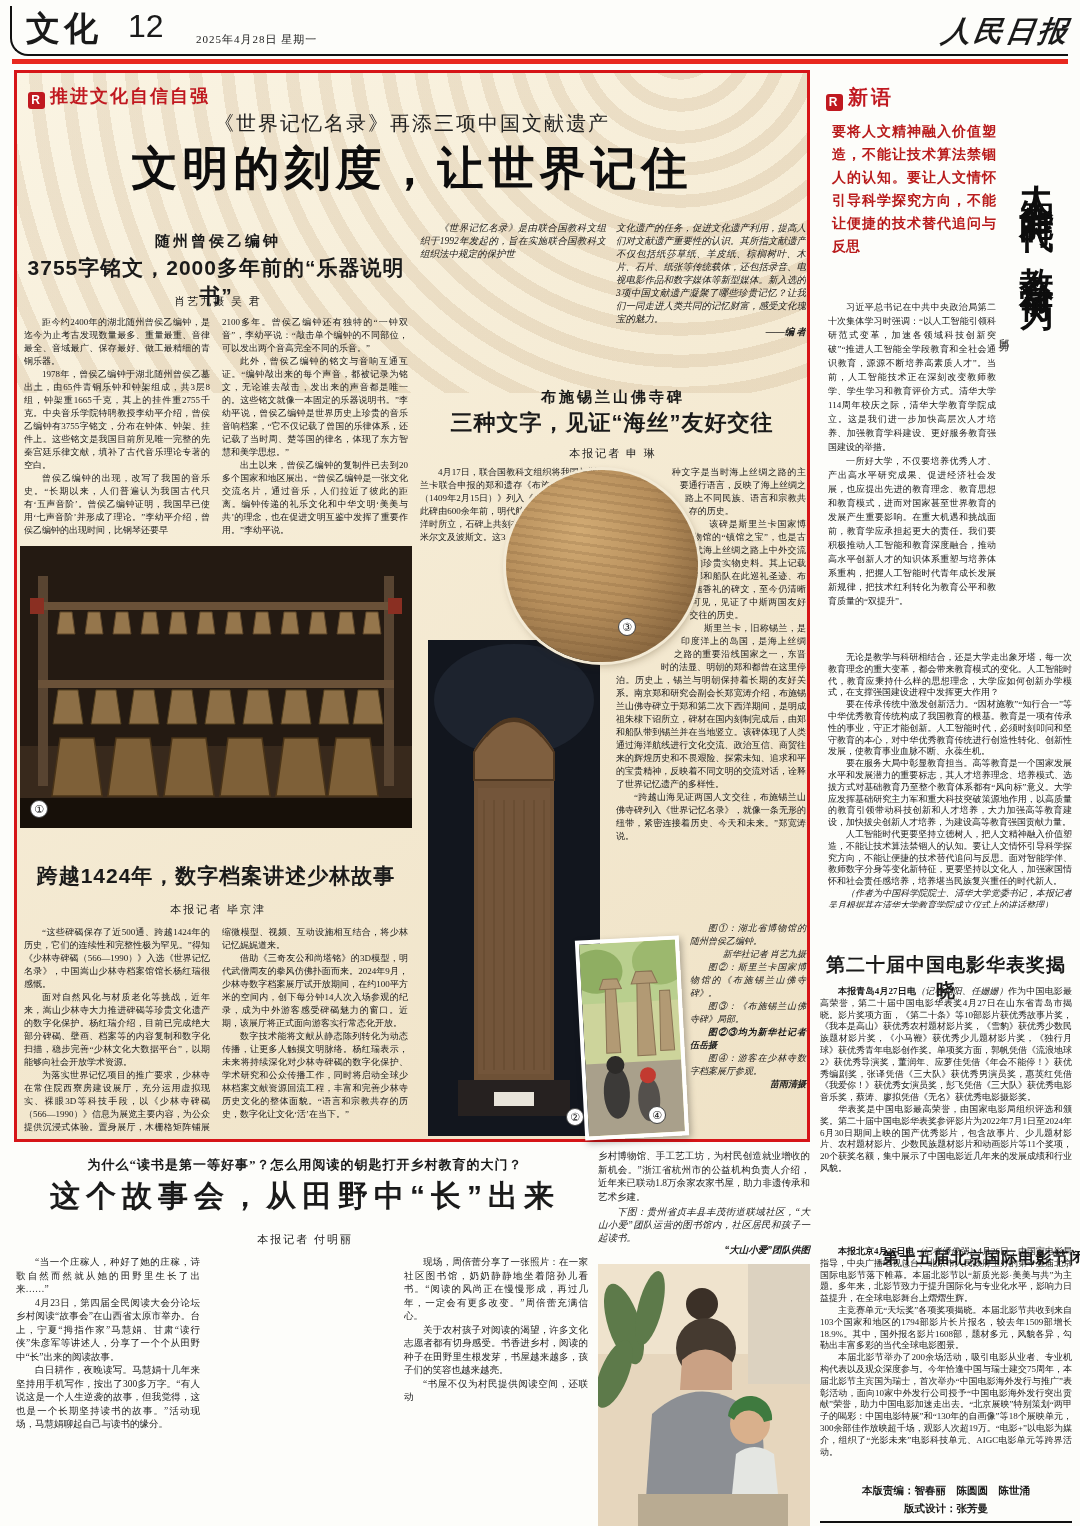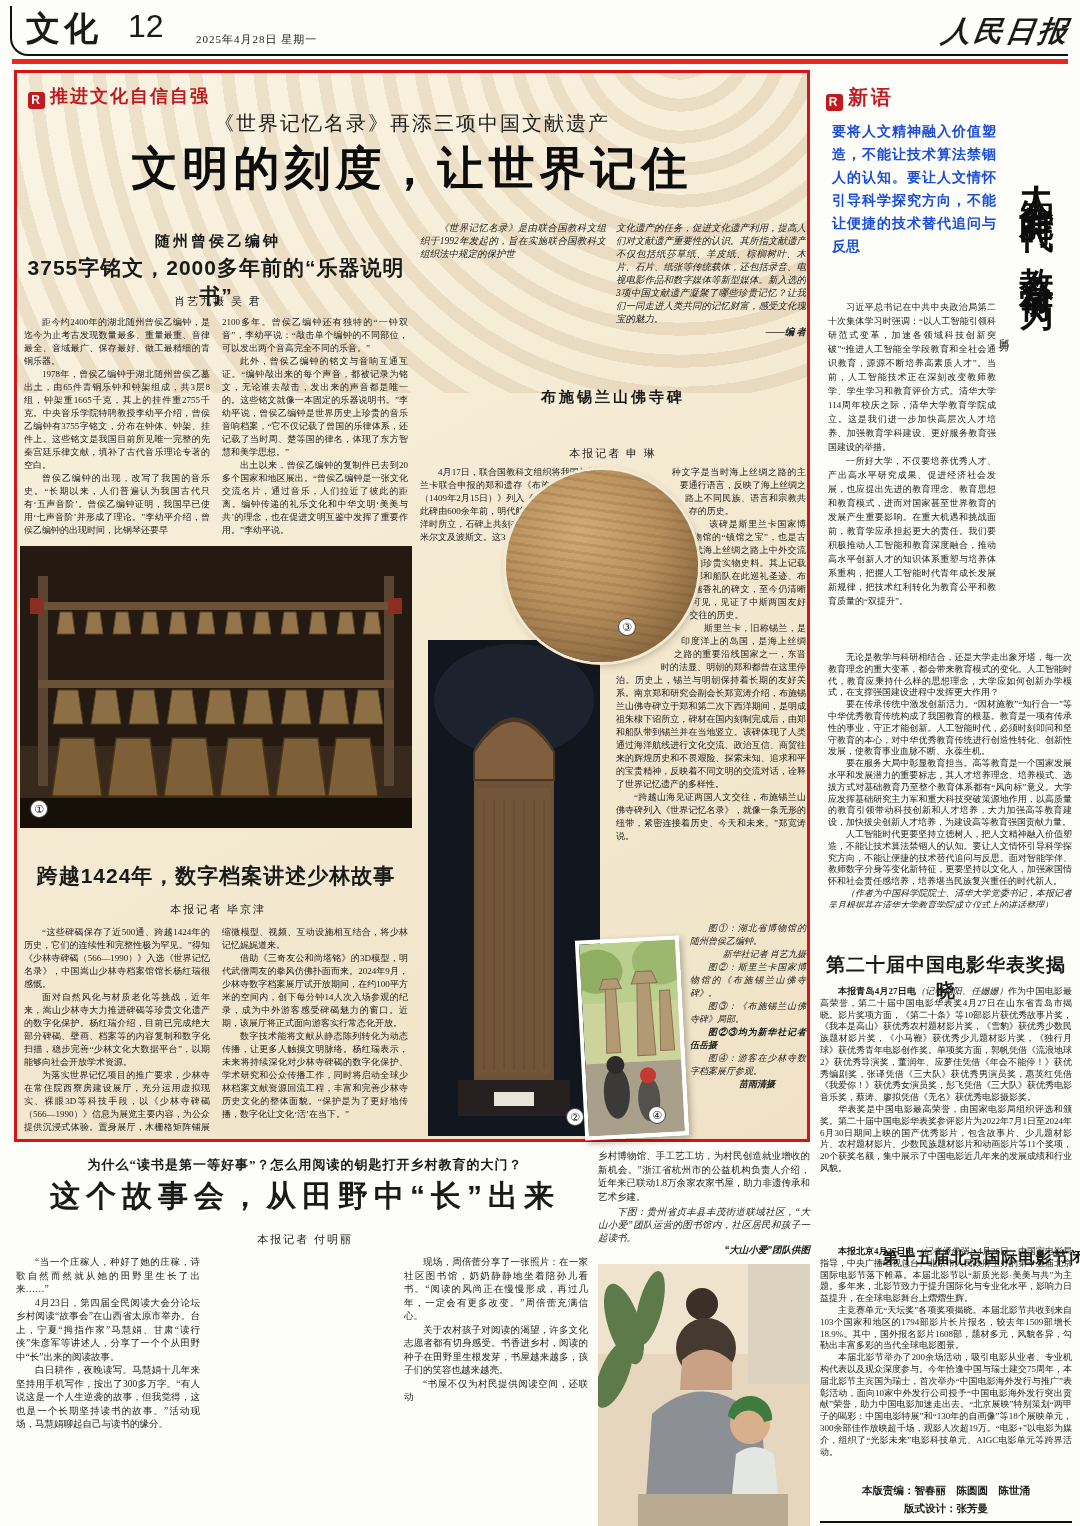--- a/index.html
+++ b/index.html
@@ -116,32 +116,33 @@
   <div class="abs art-head" style="left:20px;top:862px;width:392px;font-size:21px;">跨越1424年，数字档案讲述少林故事</div>
   <div class="abs byline" style="left:24px;top:902px;width:388px;">本报记者  毕京津</div>
   <div class="abs body-txt" style="left:24px;top:926px;width:186px;height:208px;">
     <p>“这些碑碣保存了近500通、跨越1424年的历史，它们的连续性和完整性极为罕见。”得知《少林寺碑碣（566—1990）》入选《世界记忆名录》，中国嵩山少林寺档案馆馆长杨红瑞很感慨。</p>
       <p>面对自然风化与材质老化等挑战，近年来，嵩山少林寺大力推进碑碣等珍贵文化遗产的数字化保护。杨红瑞介绍，目前已完成绝大部分碑碣、壁画、档案等的内容复制和数字化扫描，稳步完善“少林文化大数据平台”，以期能够向社会开放学术资源。</p>
       <p>为落实世界记忆项目的推广要求，少林寺在常住院西寮房建设展厅，充分运用虚拟现实、裸眼3D等科技手段，以《少林寺碑碣（566—1990）》信息为展览主要内容，为公众提供沉浸式体验。置身展厅，木栅格矩阵铺展开灵活多变、动静相宜的陈列空间，文字、</p>
   </div>
   <div class="abs body-txt" style="left:222px;top:926px;width:186px;height:208px;">
     <p class="noind">缩微模型、视频、互动设施相互结合，将少林记忆娓娓道来。</p>
       <p>借助《三奇友公和尚塔铭》的3D模型，明代武僧周友的拳风仿佛扑面而来。2024年9月，少林寺数字档案展厅试开放期间，在约100平方米的空间内，创下每分钟14人次入场参观的纪录，成为中外游客感受碑碣魅力的窗口。近期，该展厅将正式面向游客实行常态化开放。</p>
-      <p>数字技术能将文献从静态陈列转化为动态传播，让更多人触摸文明脉络。杨红瑞表示，未来将持续深化对少林寺碑碣的数字化保护、学术研究和公众传播工作，同时将启动全球少林档案文献资源回流工程，丰富和完善少林寺历史文化的整体面貌。“保护是为了更好地传播，数字化让文化‘活’在当下。”</p>
+      <p>数字技术能将文献从静态陈列转化为动态传播，让更多人触摸文明脉络。杨红瑞表示，未来将持续深化对少林寺碑碣的数字化保护、学术研究和公众传播工作，同时将启动全球少林档案文献资源回流工程，丰富和完善少林寺历史文化的整体面貌。“语言和宗教共存的历史，数字化让文化‘活’在当下。”</p>
   </div>
 
   <div class="abs body-txt kai" style="left:420px;top:222px;width:186px;height:166px;font-size:9.5px;line-height:13px;">
       <p>《世界记忆名录》是由联合国教科文组织于1992年发起的，旨在实施联合国教科文组织法中规定的保护世</p>
   </div>
   <div class="abs body-txt kai" style="left:616px;top:222px;width:190px;height:166px;font-size:9.5px;line-height:13px;">
     <p class="noind">文化遗产的任务，促进文化遗产利用，提高人们对文献遗产重要性的认识。其所指文献遗产不仅包括纸莎草纸、羊皮纸、棕榈树叶、木片、石片、纸张等传统载体，还包括录音、电视电影作品和数字媒体等新型媒体。新入选的3项中国文献遗产凝聚了哪些珍贵记忆？让我们一同走进人类共同的记忆财富，感受文化瑰宝的魅力。</p>
     <p class="noind" style="text-align:right;font-weight:bold;">——编  者</p>
   </div>
 
   <div class="abs kicker2" style="left:420px;top:388px;width:386px;">布施锡兰山佛寺碑</div>
+  <div class="abs art-head" style="left:416px;top:408px;width:392px;font-size:22px;">三种文字，见证“海丝”友好交往</div>
   <div class="abs byline" style="left:420px;top:446px;width:386px;font-family:Liberation Serif, serif;">本报记者  申  琳</div>
   <div class="abs body-txt" style="left:420px;top:466px;width:186px;height:170px;">
     <p>4月17日，联合国教科文组织将我国与斯里兰卡联合申报的郑和遗存《布施锡兰山佛寺碑（1409年2月15日）》列入《世界记忆名录》。此碑由600余年前，明代航海家郑和第二次下西洋时所立，石碑上共刻有3种文字——汉字、泰米尔文及波斯文。这3</p>
   </div>
   <div class="abs body-txt" style="left:616px;top:466px;width:190px;height:420px;">
     <span style="float:left;width:88px;height:198px;shape-outside:inset(0 10px 0 0 round 0 50% 50% 0);"></span>
     <p class="noind">种文字是当时海上丝绸之路的主要通行语言，反映了海上丝绸之路上不同民族、语言和宗教共存的历史。</p>
       <p>该碑是斯里兰卡国家博物馆的“镇馆之宝”，也是古代海上丝绸之路上中外交流的珍贵实物史料。其上记载郑和船队在此巡礼圣迹、布施香礼的碑文，至今仍清晰可见，见证了中斯两国友好交往的历史。</p>
     <p>斯里兰卡，旧称锡兰，是印度洋上的岛国，是海上丝绸之路的重要沿线国家之一，东晋时的法显、明朝的郑和都曾在这里停泊。历史上，锡兰与明朝保持着长期的友好关系。南京郑和研究会副会长郑宽涛介绍，布施锡兰山佛寺碑立于郑和第二次下西洋期间，是明成祖朱棣下诏所立，碑材在国内刻制完成后，由郑和船队带到锡兰并在当地竖立。该碑体现了人类通过海洋航线进行文化交流、政治互信、商贸往来的辉煌历史和不畏艰险、探索未知、追求和平的宝贵精神，反映着不同文明的交流对话，诠释了世界记忆遗产的多样性。</p>
       <p>“跨越山海见证两国人文交往，布施锡兰山佛寺碑列入《世界记忆名录》，就像一条无形的纽带，紧密连接着历史、今天和未来。”郑宽涛说。</p>
@@ -201,27 +202,27 @@
   </div>
   <div class="badge" style="left:648px;top:1106px;">④</div>
 
   <div class="abs kai" style="left:690px;top:922px;width:116px;height:200px;font-size:9px;line-height:13px;text-align:justify;">
     <p class="capline">图①：湖北省博物馆的随州曾侯乙编钟。</p>
     <p class="capline" style="text-align:right;font-weight:normal;">新华社记者  肖艺九摄</p>
     <p class="capline">图②：斯里兰卡国家博物馆的《布施锡兰山佛寺碑》。</p>
     <p class="capline">图③：《布施锡兰山佛寺碑》局部。</p>
     <p class="capline" style="font-weight:bold;">图②③均为新华社记者伍岳摄</p>
     <p class="capline">图④：游客在少林寺数字档案展厅参观。</p>
-    <p class="capline" style="text-align:center;font-weight:bold;">苗雨清摄</p>
+    <p class="capline" style="text-align:right;font-weight:bold;">苗雨清摄</p>
   </div>
 
   <div class="abs" style="left:826px;top:84px;font-size:20px;font-weight:bold;color:#c01920;letter-spacing:3px;">​<span class="rmark">R</span><span style="font-family:'Liberation Sans','DejaVu Sans',sans-serif;">新语</span></div>
 
   <div class="abs" style="left:832px;top:120px;width:164px;font-size:14px;line-height:23px;font-weight:bold;
-              text-align:justify;color:#1d4ed8;">要将人文精神融入价值塑造，不能让技术算法禁锢人的认知。要让人文情怀引导科学探究方向，不能让便捷的技术替代追问与反思</div>
+              text-align:justify;color:#b91c1c;">要将人文精神融入价值塑造，不能让技术算法禁锢人的认知。要让人文情怀引导科学探究方向，不能让便捷的技术替代追问与反思</div>
 
   <div class="abs vert sans" style="left:1014px;top:158px;height:492px;font-size:34px;font-weight:bold;letter-spacing:7px;color:#0d0d0d;">人工智能时代，教育学何为</div>
   <div class="abs vert" style="left:996px;top:330px;height:60px;font-size:11px;color:#333;">邱  勇</div>
 
   <div class="abs body-txt" style="left:828px;top:300px;width:168px;height:346px;font-size:9px;line-height:14px;">
     <p>习近平总书记在中共中央政治局第二十次集体学习时强调：“以人工智能引领科研范式变革，加速各领域科技创新突破”“推进人工智能全学段教育和全社会通识教育，源源不断培养高素质人才”。当前，人工智能技术正在深刻改变教师教学、学生学习和教育评价方式。清华大学114周年校庆之际，清华大学教育学院成立。这是我们进一步加快高层次人才培养、加强教育学科建设、更好服务教育强国建设的举措。</p>
       <p>一所好大学，不仅要培养优秀人才、产出高水平研究成果、促进经济社会发展，也应提出先进的教育理念、教育思想和教育模式，进而对国家甚至世界教育的发展产生重要影响。在重大机遇和挑战面前，教育学应承担起更大的责任。我们要积极推动人工智能和教育深度融合，推动高水平创新人才的知识体系重塑与培养体系重构，把握人工智能时代青年成长发展新规律，把技术红利转化为教育公平和教育质量的“双提升”。</p>
   </div>
   <div class="abs body-txt" style="left:828px;top:652px;width:244px;height:256px;font-size:9px;line-height:11.8px;">
     <p>无论是教学与科研相结合，还是大学走出象牙塔，每一次教育理念的重大变革，都会带来教育模式的变化。人工智能时代，教育应秉持什么样的思想理念，大学应如何创新办学模式，在支撑强国建设进程中发挥更大作用？</p>

